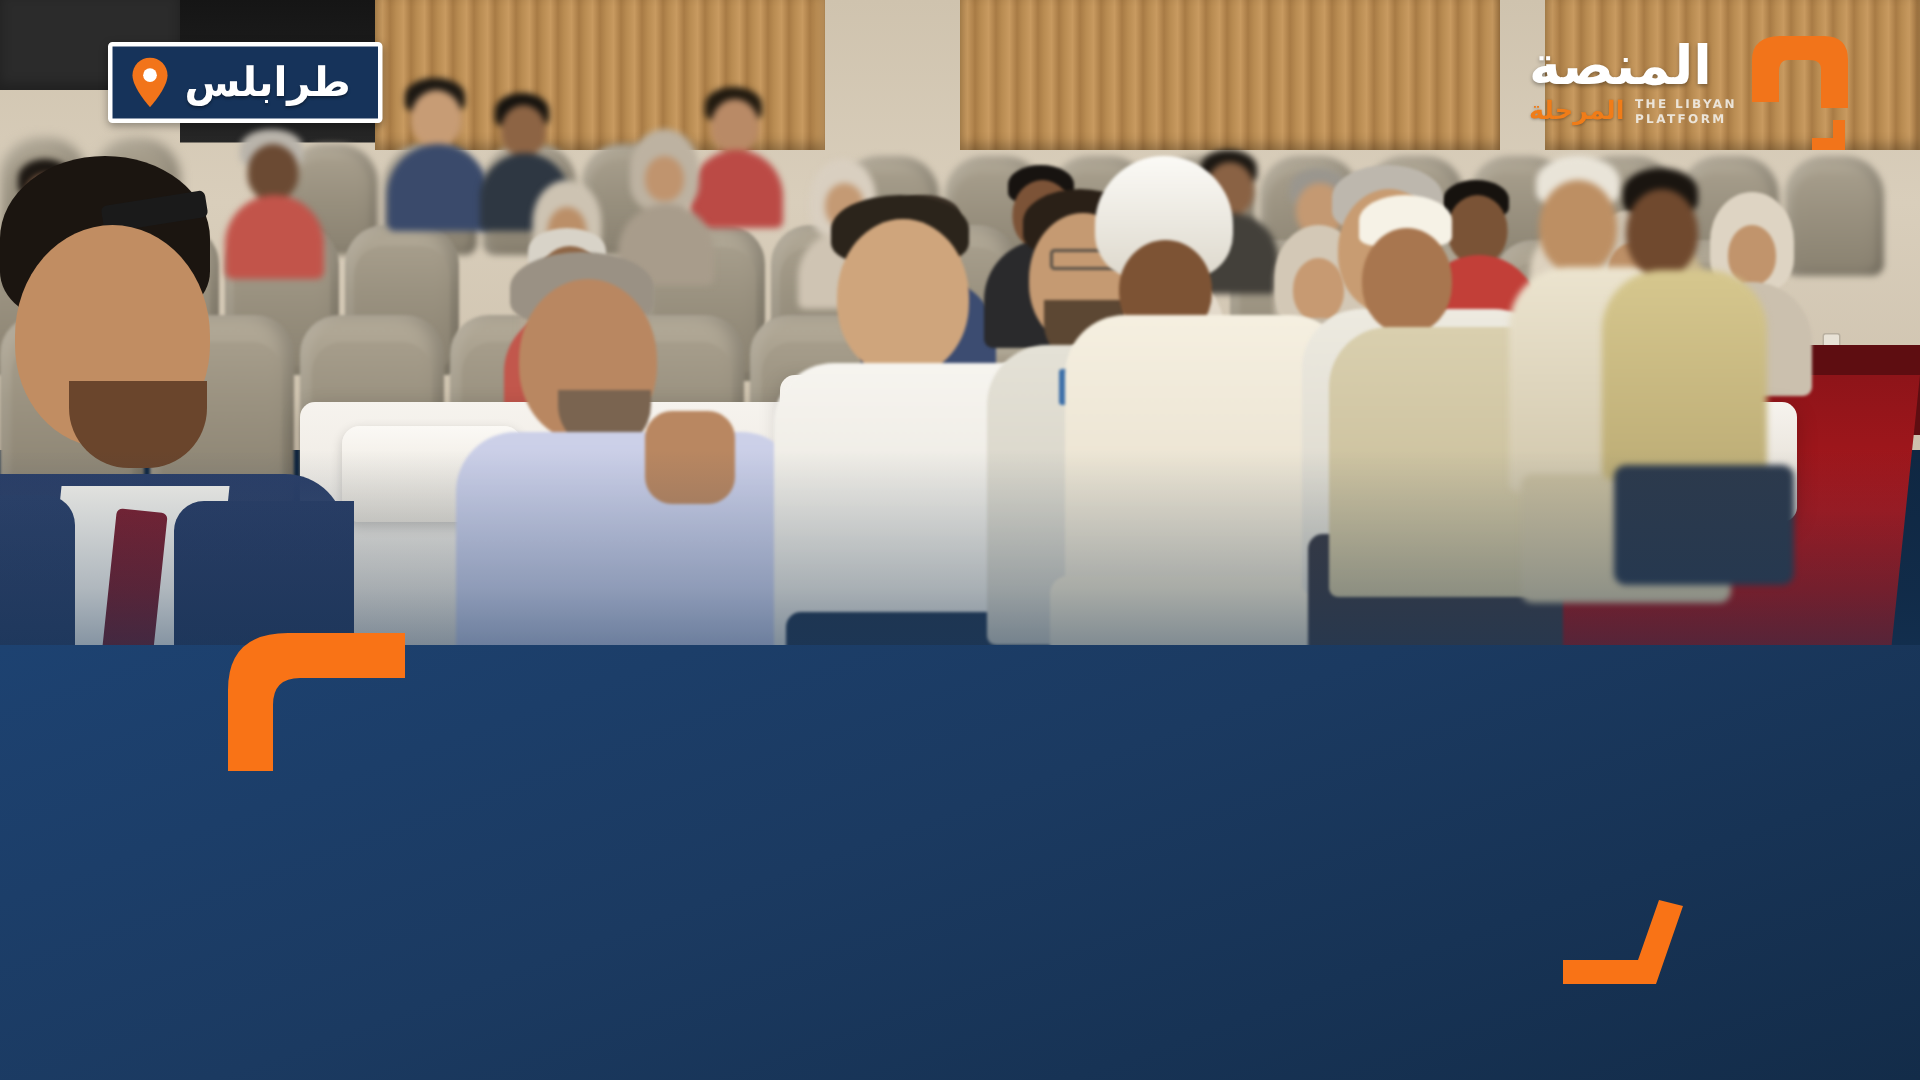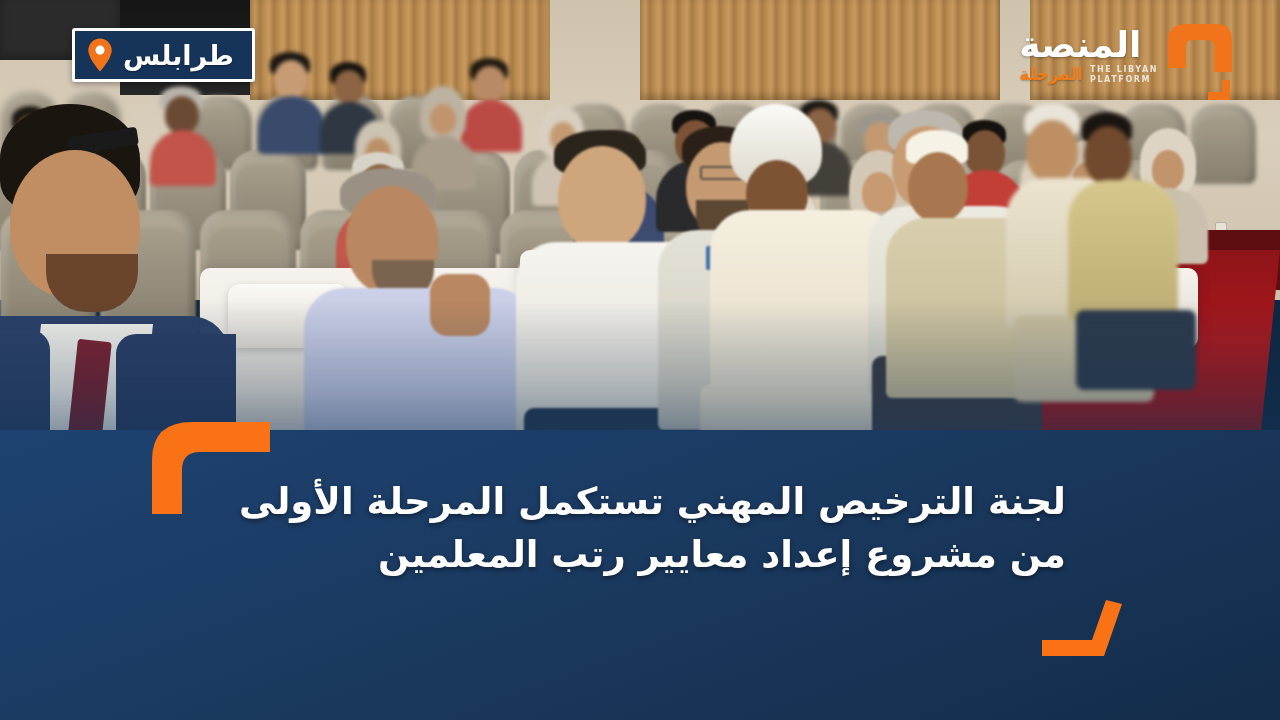--- a/index.html
+++ b/index.html
@@ -489,16 +489,15 @@
   </div>
 
   <svg class="bracket" viewBox="0 0 118 92" aria-hidden="true">
     <path d="M0 92 L0 38 Q0 0 40 0 L118 0 L118 30 L48 30 Q30 30 30 48 L30 92 Z" fill="#f97316"></path>
   </svg>
 
   <svg class="tick" viewBox="0 0 86 56" aria-hidden="true">
     <path d="M64 0 L80 4 L62 56 L0 56 L0 40 L50 40 Z" fill="#f97316"></path>
   </svg>
 
-  <div class="headline">لجنة الترخيص المهني تستكمل المرحلة الأولى من مشروع إعداد معايير رتب المعلمين</div>
 
 
 </div>
 
 </body></html>

